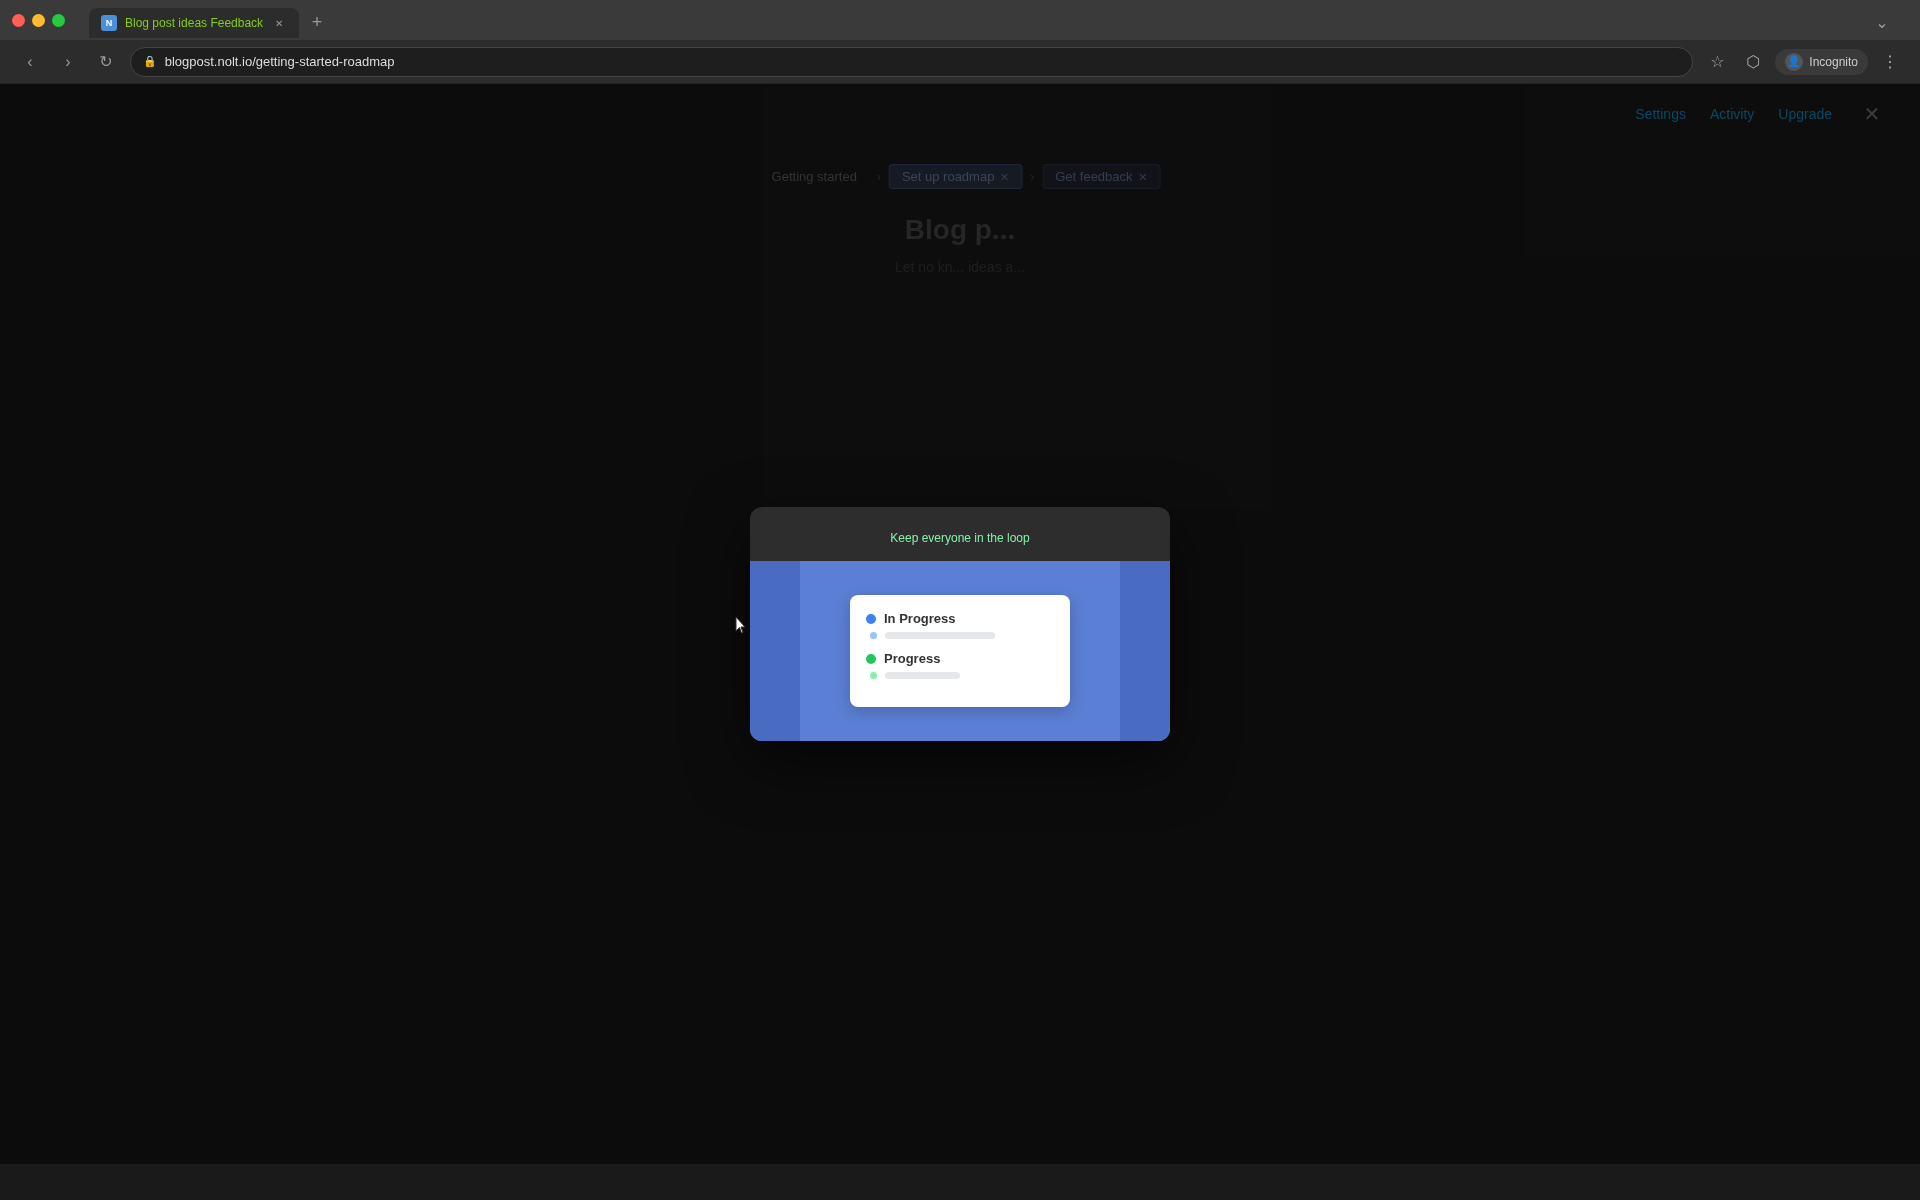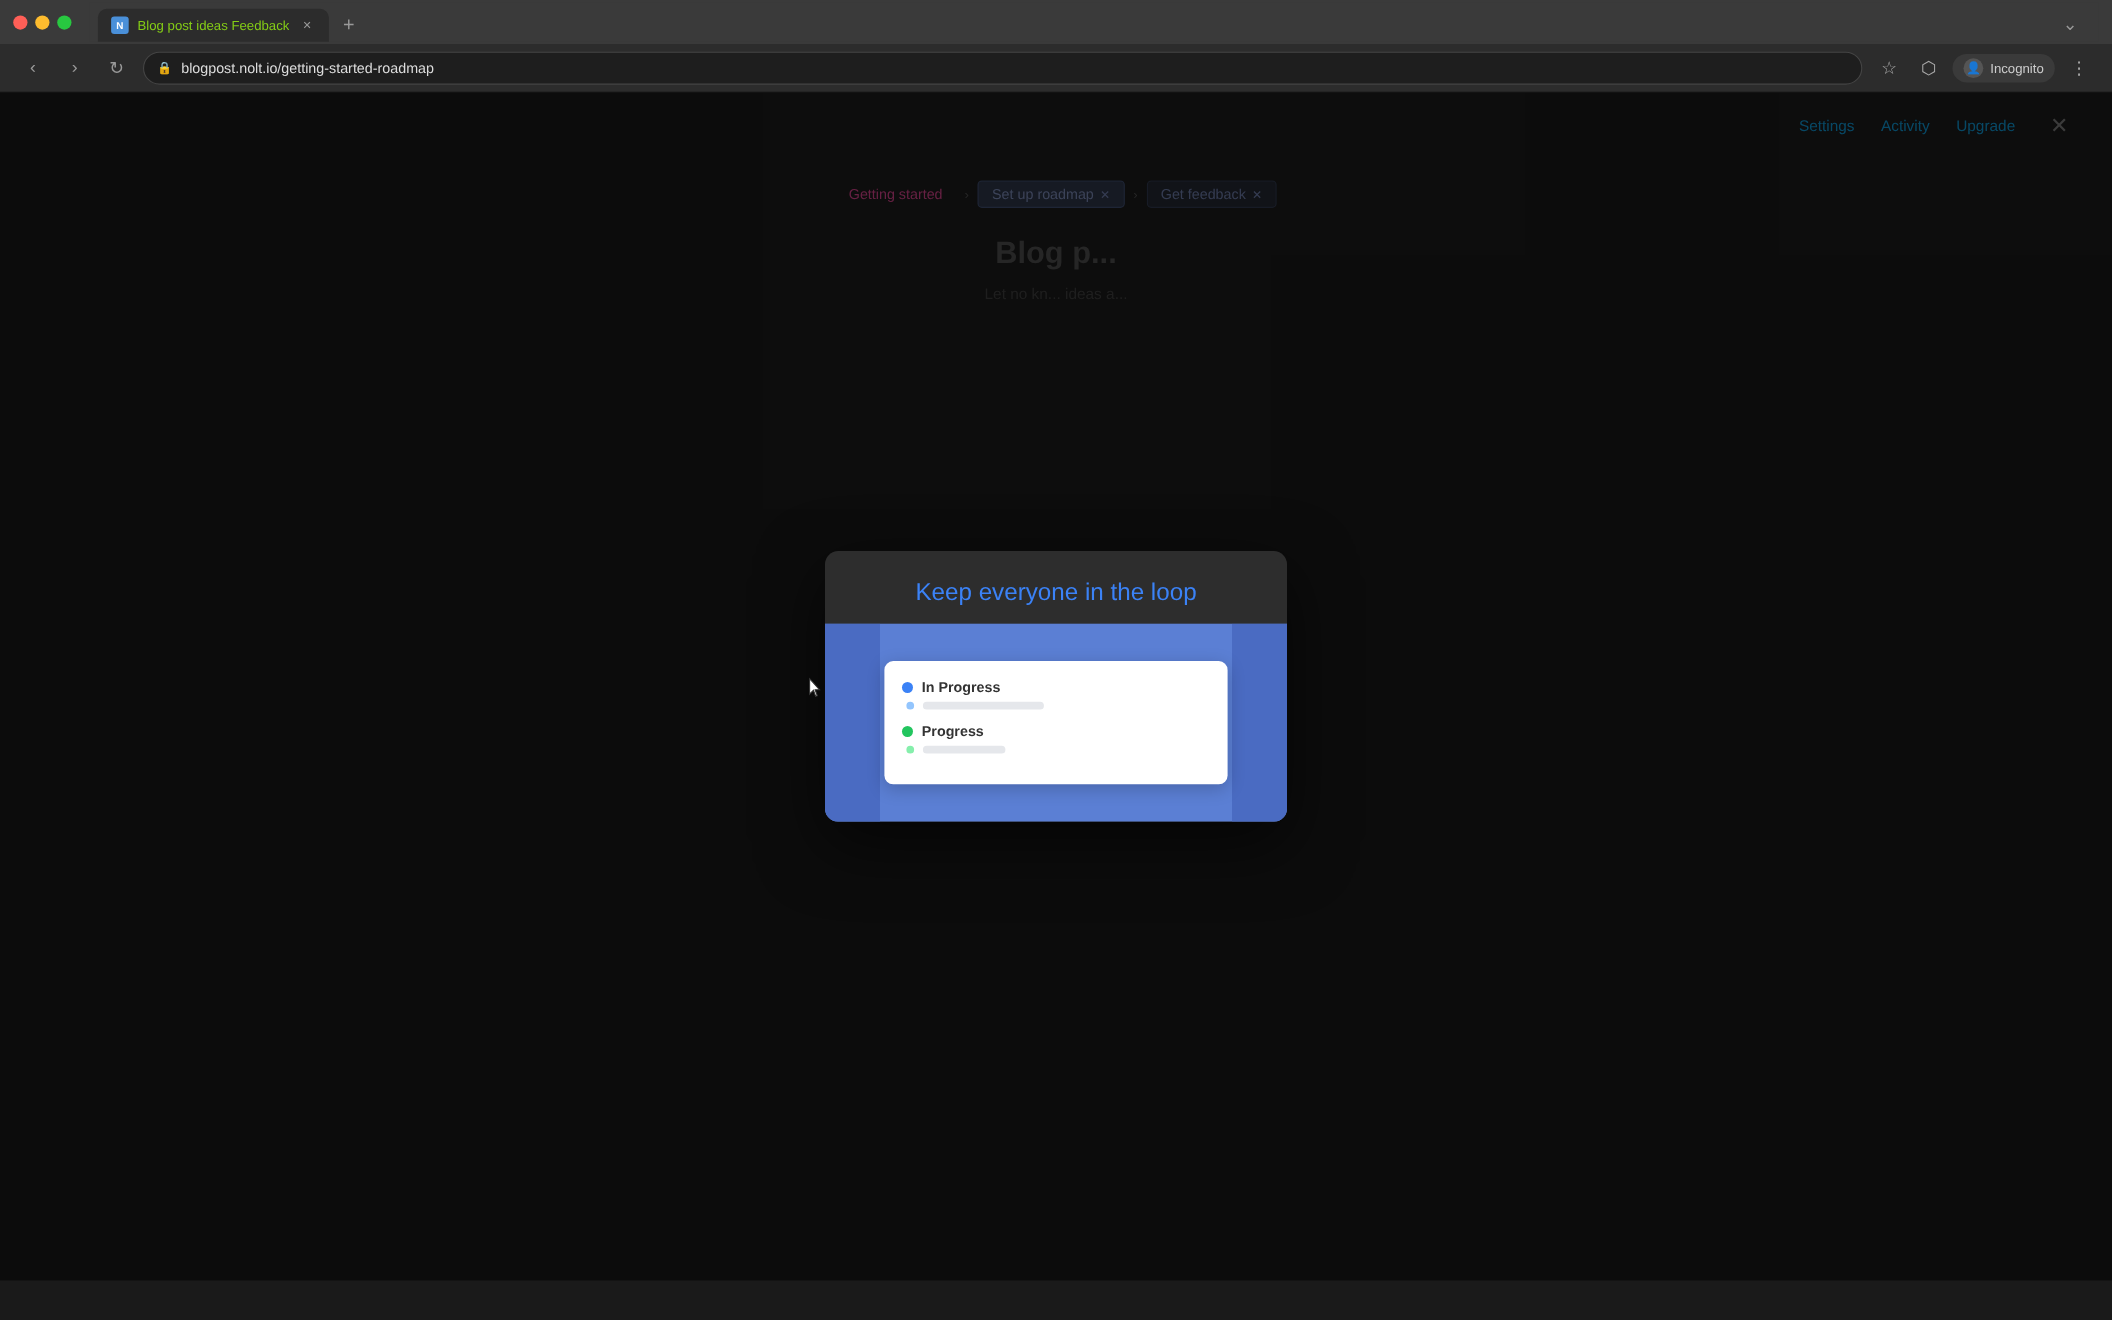--- a/index.html
+++ b/index.html
@@ -268,21 +268,21 @@
       top: 80px;
       left: 50%;
       transform: translateX(-50%);
       display: flex;
       align-items: center;
       gap: 8px;
     }
 
     .breadcrumb-item {
       font-size: 13px;
-      color: #ec4899;
+      color: #737373;
       padding: 4px 12px;
       border-radius: 4px;
     }
 
     .breadcrumb-item.active {
       background: rgba(100, 130, 200, 0.3);
       color: #8899cc;
       border: 1px solid rgba(100,130,200,0.4);
     }
 
@@ -344,22 +344,22 @@
       overflow: hidden;
       box-shadow: 0 20px 60px rgba(0,0,0,0.6);
     }
 
     .modal-header {
       padding: 24px 24px 16px;
       text-align: center;
     }
 
     .modal-title {
-      font-size: 22px;
-      color: #3b82f6;
+      font-size: 12px;
+      color: #86efac;
       font-weight: 500;
     }
 
     .modal-illustration {
       width: 100%;
       height: 180px;
       background: #5b7fd4;
       position: relative;
       overflow: hidden;
       display: flex;
@@ -381,21 +381,21 @@
       right: 0;
       top: 0;
       bottom: 0;
       width: 50px;
       background: #4a6bc2;
     }
 
     .roadmap-card {
       background: #fff;
       border-radius: 8px;
-      width: 312px;
+      width: 220px;
       padding: 16px;
       position: relative;
       z-index: 2;
       box-shadow: 0 4px 16px rgba(0,0,0,0.2);
     }
 
     .roadmap-section {
       margin-bottom: 12px;
     }
 

